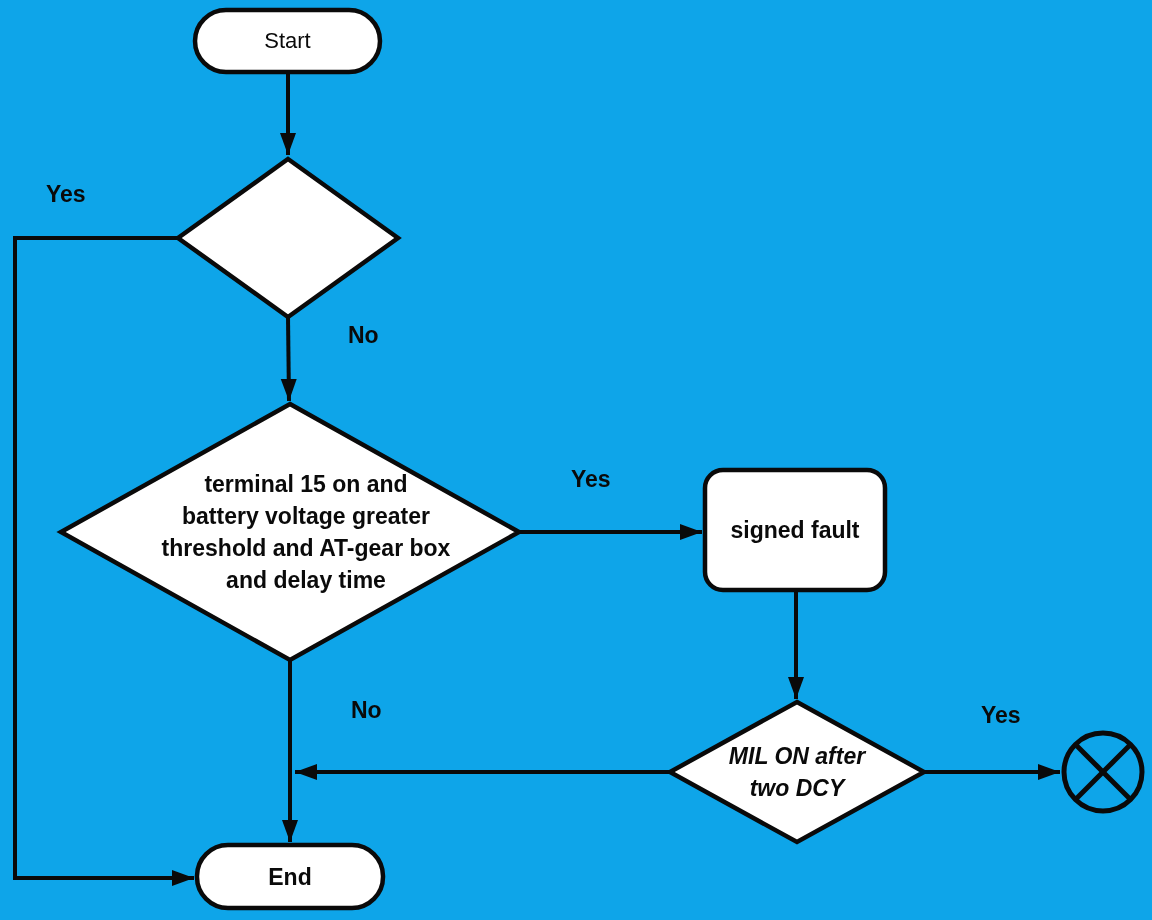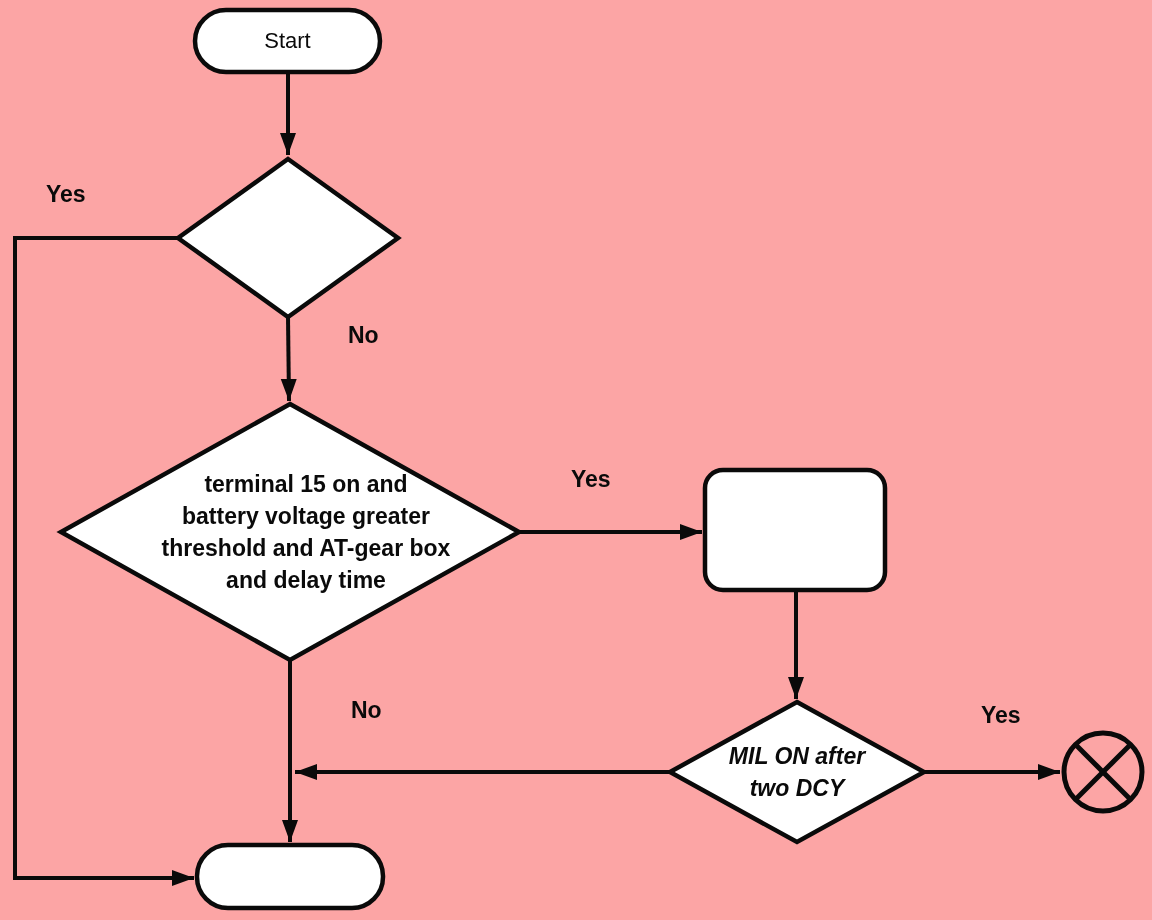--- a/index.html
+++ b/index.html
@@ -4,21 +4,21 @@
 <style>
   html, body {
     margin: 0;
     padding: 0;
     background: #ffffff;
   }
   .canvas {
     position: relative;
     width: 1152px;
     height: 920px;
-    background: #fca5a5;
+    background: #0ea5e9;
     font-family: "Liberation Sans", sans-serif;
     color: #0a0a0a;
     overflow: hidden;
   }
   .canvas svg {
     position: absolute;
     left: 0;
     top: 0;
   }
   .node-label {
@@ -86,24 +86,26 @@
   </svg>
 
   <div class="node-label regular" style="left:195px; top:10px; width:185px; height:62px;">Start</div>
 
 
   <div class="node-label" style="left:77px; top:404px; width:458px; height:256px;">terminal 15 on and
 battery voltage greater
 threshold and AT-gear box
 and delay time</div>
 
+  <div class="node-label" style="left:705px; top:470px; width:180px; height:120px;">signed fault</div>
 
   <div class="node-label" style="left:670px; top:702px; width:254px; height:140px;font-style:italic;">MIL ON after
 two DCY</div>
 
+  <div class="node-label" style="left:197px; top:845px; width:186px; height:63px;">End</div>
 
   <div class="edge-label" style="left:46px; top:181px;">Yes</div>
 
   <div class="edge-label" style="left:348px; top:322px;">No</div>
 
   <div class="edge-label" style="left:571px; top:466px;">Yes</div>
 
   <div class="edge-label" style="left:351px; top:697px;">No</div>
 
   <div class="edge-label" style="left:981px; top:702px;">Yes</div>

